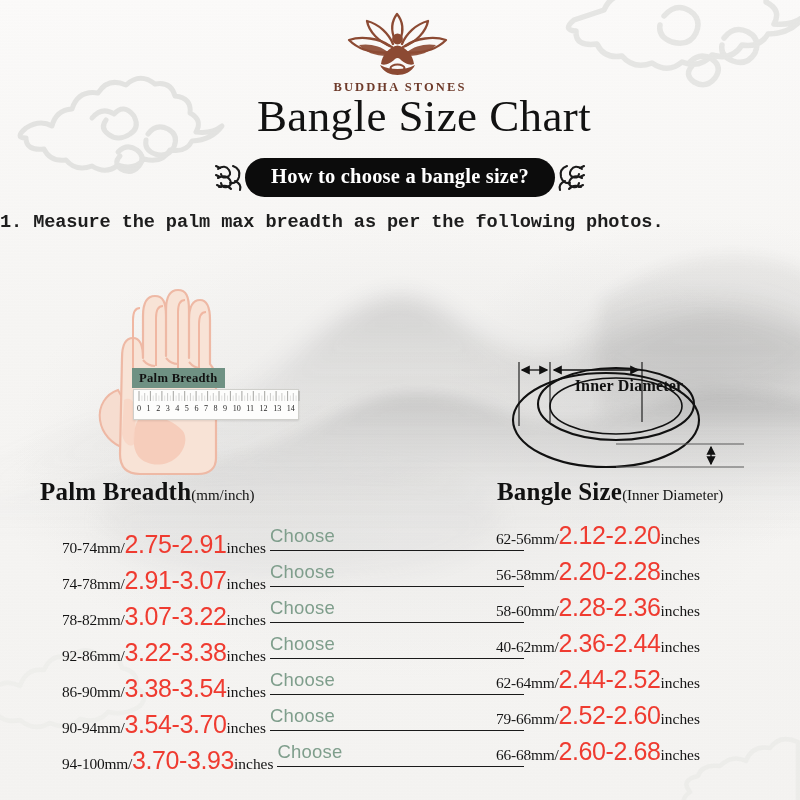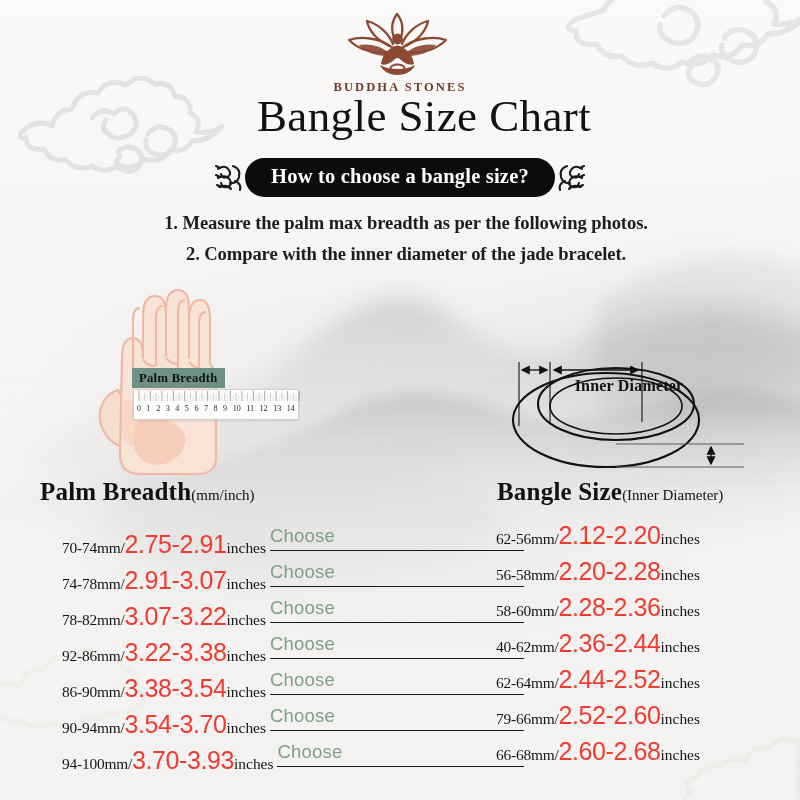--- a/index.html
+++ b/index.html
@@ -79,23 +79,23 @@
     padding: 7px 26px 9px 26px;
     font-family: "Liberation Serif", serif;
     font-size: 20.5px;
     font-weight: 700;
     letter-spacing: .2px;
     white-space: nowrap;
   }
 
   
   #instructions {
-    position: absolute; top: 207px; left: 12px; right: 0;
-    text-align: center;
-    font-family: Liberation Serif, serif;
+    position: absolute; top: 207px; left: 0; right: 0;
+    text-align: left;
+    font-family: Liberation Mono, monospace;
   }
   #instructions .line {
     font-size: 18.6px;
     font-weight: 700;
     color: #1d1d1d;
     line-height: 31px;
     letter-spacing: -0.1px;
   }
 
   
@@ -330,21 +330,20 @@
         <path d="M4 26 q8 -3 12 2"></path>
         <path d="M18 5 q8 3 6 11 q-2 7 -9 6"></path>
         <path d="M20 20 q7 3 5 9"></path>
         <path d="M1 5 l4 2 M1 14 l4 2 M2 24 l4 2"></path>
       </g>
     </svg>
   </div>
 
   <div id="instructions">
     <div class="line">1. Measure the palm max breadth as per the following photos.</div>
-    <div class="line">2. Compare with the inner diameter of the jade bracelet.</div>
   </div>
 
   <div id="hand-fig">
     <svg id="hand-svg" width="270" height="215" viewBox="0 0 270 215">
       <g>
 
         <path d="M40 118 C 28 122, 20 134, 22 148 C 24 162, 34 172, 46 176 L 58 150 Z" fill="#f6ddd0" stroke="#eeb8a4" stroke-width="2"></path>
 
         <path d="M44 86
                  C 44 72, 48 66, 55 66 C 62 66, 65 72, 65 86

